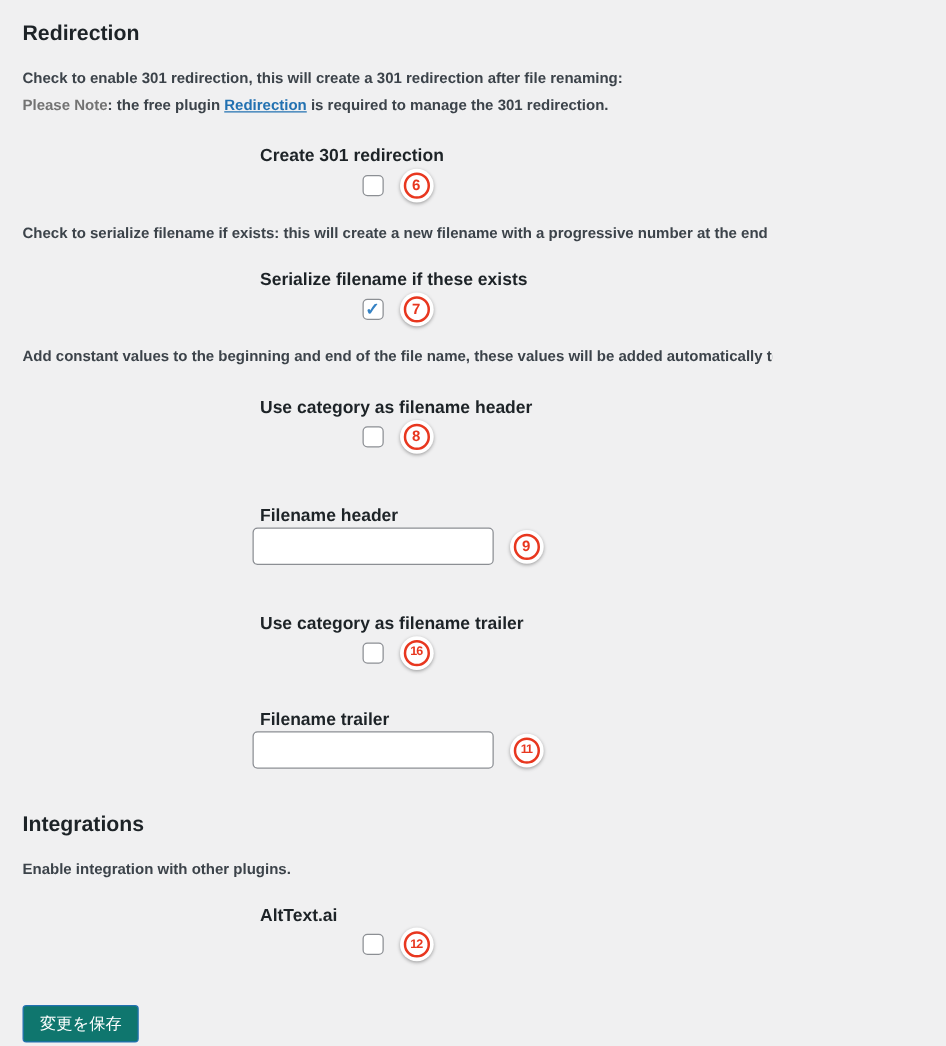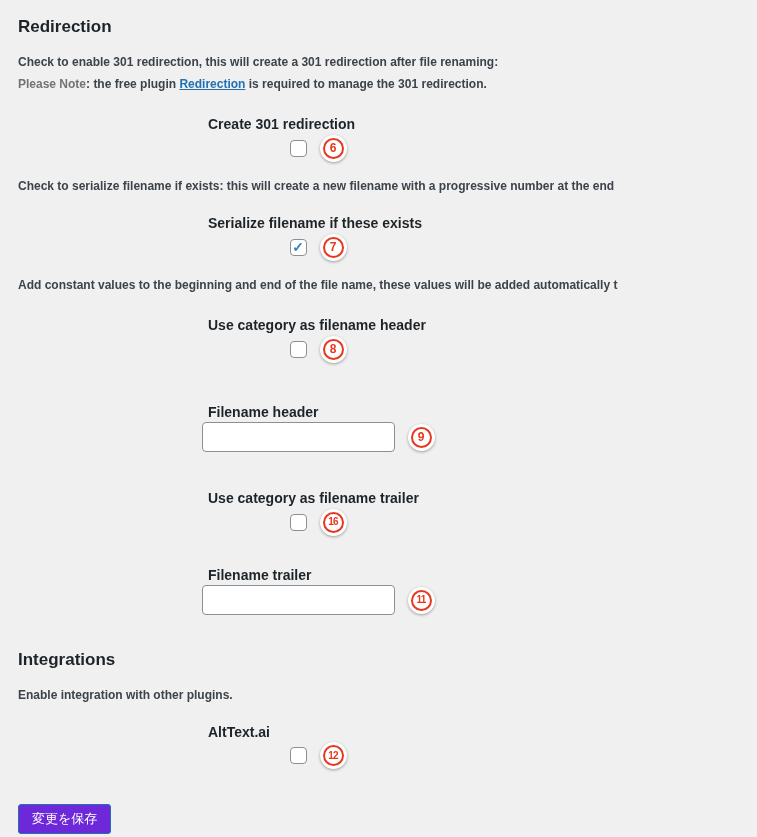--- a/index.html
+++ b/index.html
@@ -105,21 +105,21 @@
     font-weight:700;
     font-size:12px;
     line-height:1;
   }
   .badge .ring.two { font-size:10px; letter-spacing:-0.8px; }
 
   .save-button {
     display:inline-block;
     height:30px;
     padding:0 13px;
-    background:#6d28d9;
+    background:#0f766e;
     border:1px solid #2271b1;
     border-radius:3px;
     color:#ffffff;
     font-family:"Liberation Sans", sans-serif;
     font-size:13px;
     line-height:28px;
     cursor:pointer;
   }
 
   .mt14{margin-top:14px}.mt16{margin-top:16px}.mt17{margin-top:17px}

